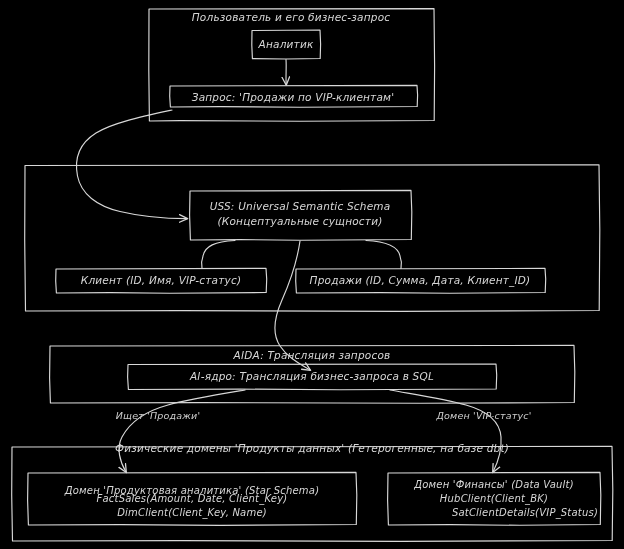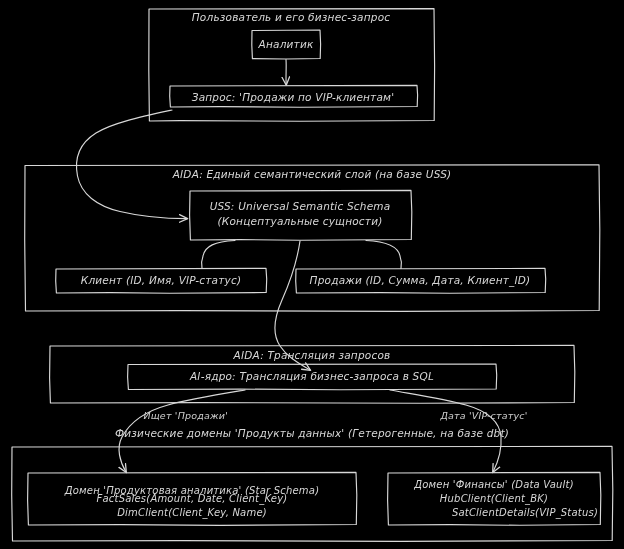--- a/index.html
+++ b/index.html
@@ -74,25 +74,24 @@
       <path d="M12,447 L612,446.4 L612.8,490 L612.2,540.5 L400,541.4 L180,540.6 L12.5,541 L11.7,495 Z"></path>
 
       <path d="M28,473 L356,472.4 L356.8,495 L356.3,524.5 L220,525.3 L120,524.6 L28.4,525 L27.6,500 Z"></path>
       <path d="M388,473 L600,472.4 L600.8,495 L600.3,524.5 L520,525.3 L450,524.6 L388.4,525 L387.6,500 Z"></path>
 
     </g>
   </svg>
 
   <div class="lbl group-title ctr" style="left:291px;top:11px;width:280px;">Пользователь и его бизнес-запрос</div>
 
-  <div class="lbl group-title ctr" style="left:312px;top:168px;width:560px;">AIDA: Единый семантический слой (на базе USS)</div>
 
   <div class="lbl group-title ctr" style="left:312px;top:349px;width:510px;">AIDA: Трансляция запросов</div>
 
-  <div class="lbl group-title ctr" style="left:312px;top:427px;width:590px;">Физические домены 'Продукты данных' (Гетерогенные, на базе dbt)</div>
+  <div class="lbl group-title ctr" style="left:312px;top:442px;width:590px;">Физические домены 'Продукты данных' (Гетерогенные, на базе dbt)</div>
 
   <div class="lbl box-text b ctr" style="left:286px;top:38px;width:70px;">Аналитик</div>
 
   <div class="lbl box-text b ctr" style="left:293px;top:91px;width:244px;">Запрос: 'Продажи по VIP-клиентам'</div>
 
   <div class="lbl box-text b ctr" style="left:300px;top:200px;width:218px;">USS: Universal Semantic Schema</div>
   <div class="lbl box-text b ctr" style="left:300px;top:215px;width:218px;">(Концептуальные сущности)</div>
 
   <div class="lbl box-text b ctr" style="left:161px;top:274px;width:206px;">Клиент (ID, Имя, VIP-статус)</div>
 
@@ -101,17 +100,17 @@
   <div class="lbl box-text b ctr" style="left:312px;top:370px;width:364px;text-align:center;">AI-ядро: Трансляция бизнес-запроса в SQL</div>
 
   <div class="lbl box-text ctr" style="left:192px;top:479px;width:324px;margin-top:6px;">Домен 'Продуктовая аналитика' (Star Schema)</div>
   <div class="lbl box-text ctr" style="left:192px;top:493px;width:324px;">FactSales(Amount, Date, Client_Key)</div>
   <div class="lbl box-text ctr" style="left:192px;top:507px;width:324px;">DimClient(Client_Key, Name)</div>
 
   <div class="lbl box-text ctr" style="left:494px;top:493px;width:208px;">HubClient(Client_BK)</div>
   <div class="lbl box-text ctr" style="left:494px;top:479px;width:208px;">Домен 'Финансы' (Data Vault)</div>
   <div class="lbl box-text ctr" style="left:494px;top:507px;width:208px;text-align:right;">SatClientDetails(VIP_Status)</div>
 
-  <div class="lbl edge-lbl ctr" style="left:158px;top:410px;width:140px;text-align:right;">Ищет 'Продажи'</div>
+  <div class="lbl edge-lbl ctr" style="left:158px;top:410px;width:140px;">Ищет 'Продажи'</div>
 
-  <div class="lbl edge-lbl ctr" style="left:484px;top:410px;width:150px;">Дата 'VIP-статус'</div>
+  <div class="lbl edge-lbl ctr" style="left:484px;top:410px;width:150px;">Домен 'VIP-статус'</div>
 
 </div>
 
 </body></html>

